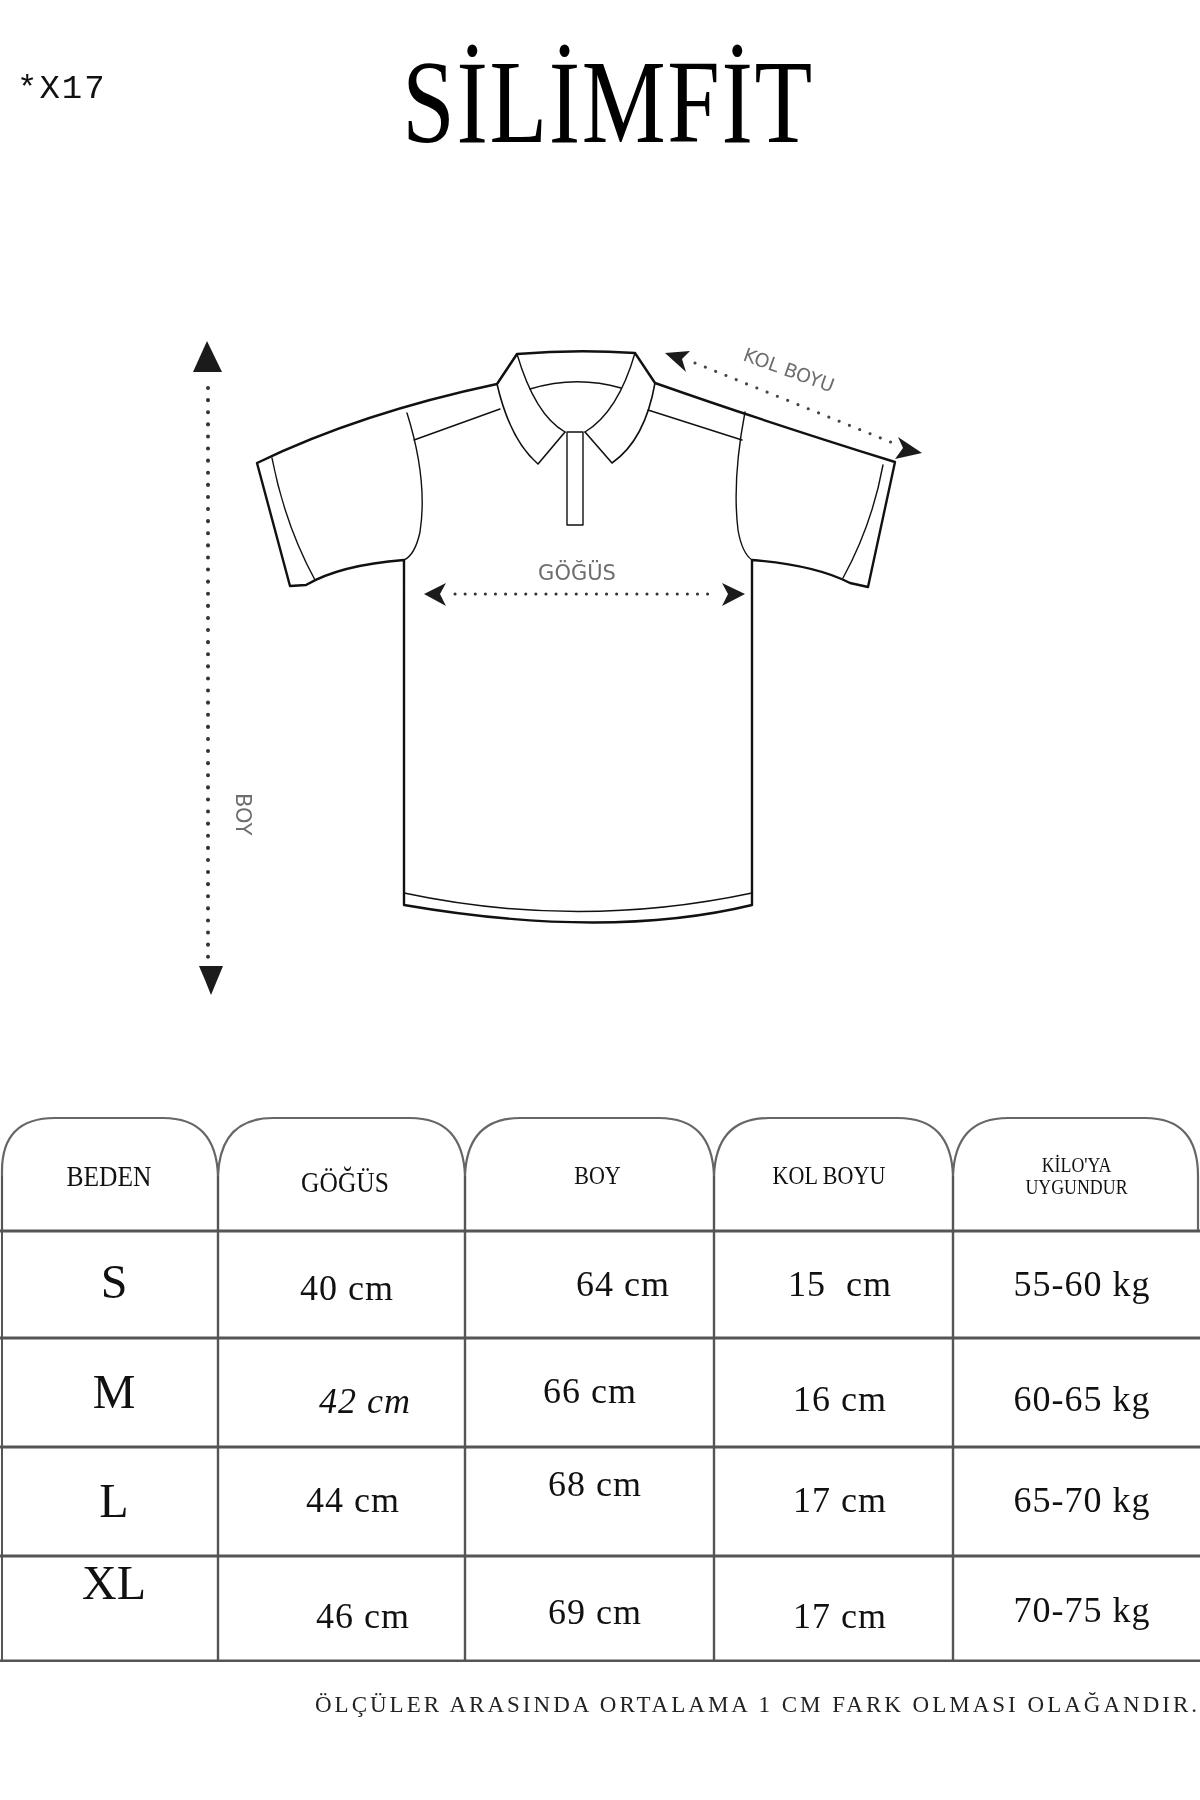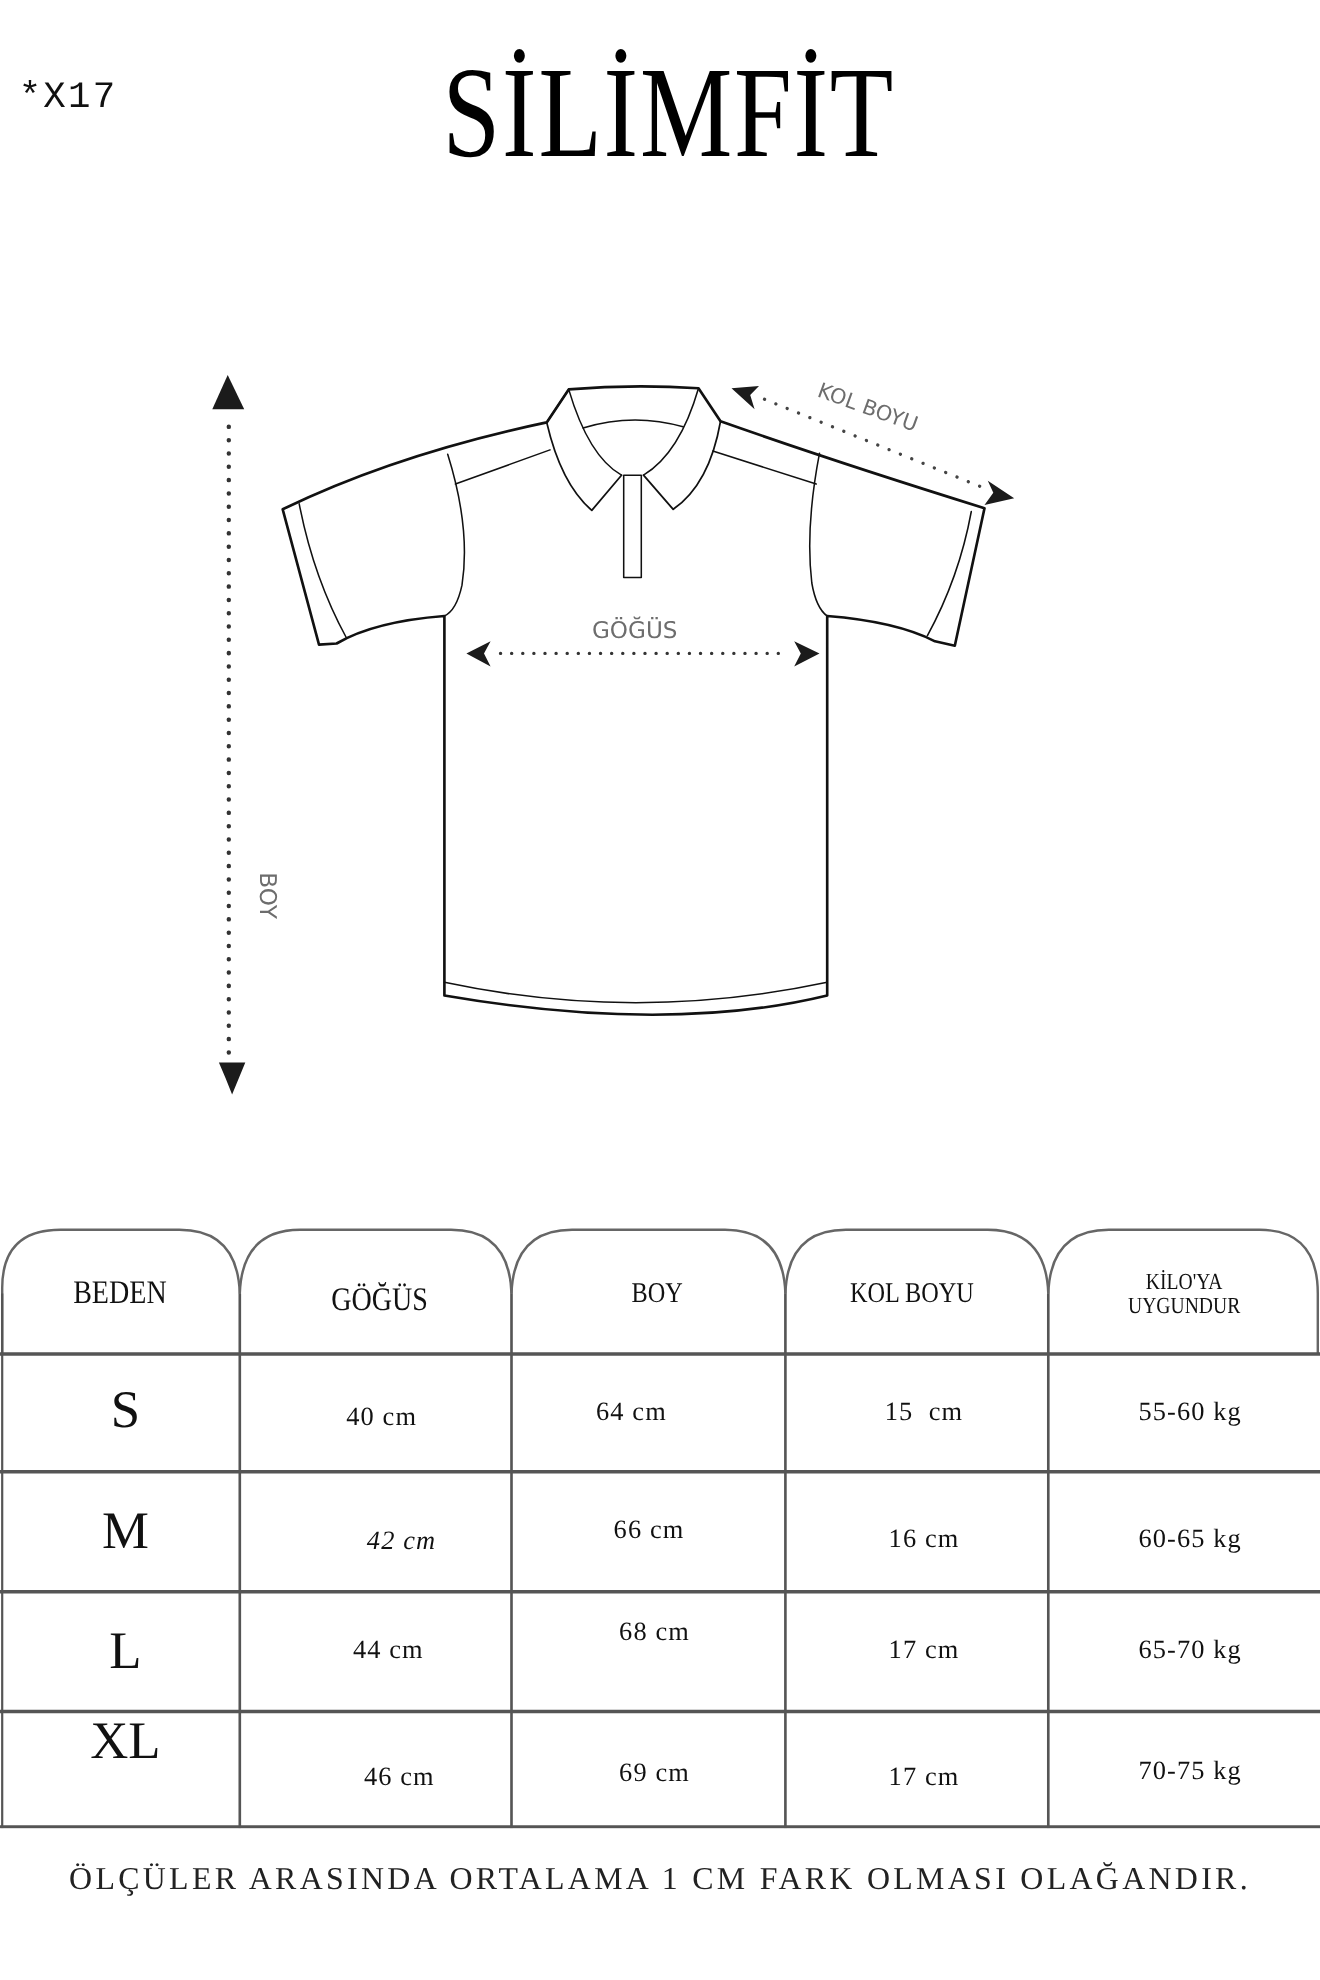--- a/index.html
+++ b/index.html
@@ -11,23 +11,23 @@
            letter-spacing: 2px; color: #000; }
   svg.diagram { position: absolute; left: 0; top: 0; width: 1200px; height: 1080px; }
   .dlabel { font-family: "DejaVu Sans", sans-serif; fill: #6d6d6d; font-size: 21px; }
   .table-wrap { position: absolute; left: 0; top: 1116px; width: 1200px; height: 546px; padding-left: 44px; }
   .tbl-svg { position: absolute; left: 0; top: 0; width: 1200px; height: 546px; }
   .cell { position: absolute; display: flex; align-items: center; justify-content: center;
           text-align: center; color: #111; }
   .hdr { font-size: 30px; transform: scaleX(0.85); }
   .hdr.small { font-size: 21px; line-height: 22px; flex-direction: column; }
   .size { font-size: 48px; }
-  .val { font-size: 24px; letter-spacing: 1px; }
-  .footer { position: absolute; left: 0; width: 1200px; top: 1692px; text-align: center;
-            font-size: 29px; letter-spacing: 3px; color: #222; }
+  .val { font-size: 36px; letter-spacing: 1px; }
+  .footer { position: absolute; left: 0; width: 1200px; top: 1692px; text-align: right;
+            font-size: 23px; letter-spacing: 3px; color: #222; }
 </style>
 </head>
 <body>
 
 <div class="code">*X17</div>
 <div class="brand">SİLİMFİT</div>
 
 <svg class="diagram" viewBox="0 0 1200 1080" xmlns="http://www.w3.org/2000/svg">
   <g fill="none" stroke="#111" stroke-linejoin="round" stroke-linecap="round">
 
@@ -108,21 +108,21 @@
   <div class="cell hdr" style="left:480px;width:235px;top:20px;height:80px;font-size:26px;">BOY</div>
   <div class="cell hdr" style="left:714px;width:230px;top:20px;height:80px;font-size:26px;">KOL BOYU</div>
   <div class="cell hdr small" style="left:953px;width:247px;top:20px;height:80px;">
     <span>KİLO'YA</span>
     <span>UYGUNDUR</span>
   </div>
 
   <div>
     <div class="cell size" style="left:0;width:228px;top:115px;height:100px;">S</div>
     <div class="cell val" style="left:232px;width:230px;top:122px;height:100px;">40 cm</div>
-    <div class="cell val" style="left:454px;width:240px;top:118px;height:100px;">64 cm</div>
+    <div class="cell val" style="left:503px;width:240px;top:118px;height:100px;">64 cm</div>
     <div class="cell val" style="left:720px;width:240px;top:118px;height:100px;white-space:pre;">15  cm</div>
     <div class="cell val" style="left:962px;width:240px;top:118px;height:100px;">55-60 kg</div>
   </div>
 
   <div>
     <div class="cell size" style="left:0;width:228px;top:222px;height:106px;">M</div>
     <div class="cell val" style="left:250px;width:230px;top:232px;height:106px;font-style:italic;">42 cm</div>
     <div class="cell val" style="left:470px;width:240px;top:222px;height:106px;font-family:Liberation Serif, serif;">66 cm</div>
     <div class="cell val" style="left:720px;width:240px;top:230px;height:106px;">16 cm</div>
     <div class="cell val" style="left:962px;width:240px;top:230px;height:106px;">60-65 kg</div>

